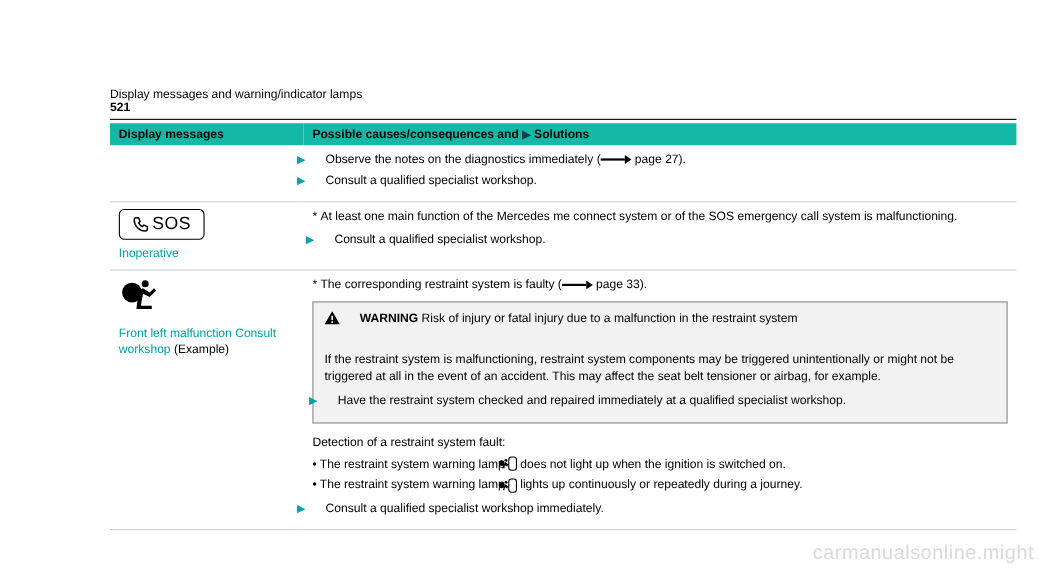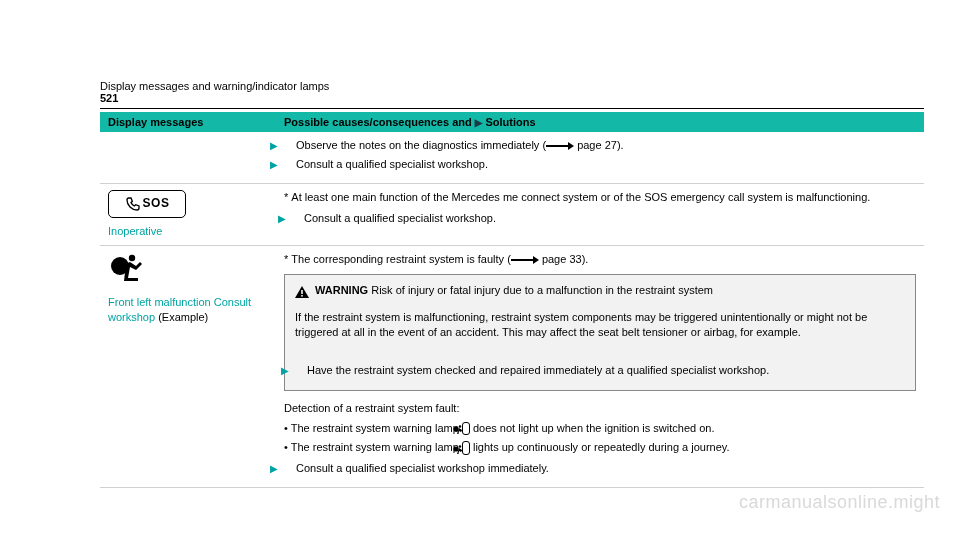--- a/index.html
+++ b/index.html
@@ -12,27 +12,27 @@
   th { background: #14b8a6; text-align: left; font-weight: bold; padding: 4px 8px; font-size: 11px; vertical-align: top; }
   th.col1 { width: 176px; }
   td { padding: 6px 8px; vertical-align: top; border-bottom: 1px solid #d0d0d0; font-size: 11px; line-height: 1.4; }
   td.col1 { width: 176px; }
   .tri { color: #00a3a3; font-size: 10px; display: inline-block; width: 12px; }
   .tri-dark { color: #1a3a4a; font-size: 10px; display: inline-block; }
   .arrow { display: inline-block; position: relative; width: 28px; height: 6px; vertical-align: middle; }
   .arrow::before { content: ""; position: absolute; top: 2px; left: 0; width: 22px; height: 1.5px; background: #000; }
   .arrow::after { content: ""; position: absolute; right: 0; top: -1px; width: 0; height: 0; border-left: 6px solid #000; border-top: 4px solid transparent; border-bottom: 4px solid transparent; }
   .sos-box { border: 1.5px solid #000; border-radius: 5px; width: 78px; height: 28px; display: flex; align-items: center; justify-content: center; gap: 2px; margin-bottom: 6px; }
-  .sos-text { font-weight: bold; font-size: 12px; letter-spacing: 0.5px; }
+  .sos-text { font-weight: normal; font-size: 16px; letter-spacing: 0.5px; }
   .phone-svg { width: 16px; height: 16px; }
   .linklabel { color: #00a3a3; font-size: 11px; }
   .indent { padding-left: 14px; text-indent: -14px; margin-bottom: 4px; }
   .indent-star { padding-left: 10px; text-indent: -10px; margin-bottom: 6px; }
   .warnbox { border: 1px solid #888; background: #f2f2f2; padding: 8px 10px; margin: 6px 0 10px 0; }
-  .warnhead { font-weight: bold; margin-bottom: 12px; display: flex; align-items: flex-end; gap: 6px; }
+  .warnhead { font-weight: bold; margin-bottom: 22px; display: flex; align-items: flex-start; gap: 18px; }
   .warntri { width: 14px; height: 12px; }
   .bullet { padding-left: 14px; text-indent: -14px; margin: 4px 0; }
   .bullet::before { content: "• "; }
   .inline-icon { display: inline-block; border: 1px solid #000; border-radius: 3px; padding: 0 3px; vertical-align: middle; line-height: 1; }
   .inline-icon svg { width: 12px; height: 10px; vertical-align: middle; }
   .airbag-icon { width: 36px; height: 30px; margin-bottom: 8px; }
   .watermark { position: absolute; right: 20px; bottom: 20px; color: #d9d9d9; font-size: 18px; letter-spacing: 0.5px; font-family: Arial, sans-serif; }
 </style>
 </head>
 <body>
@@ -107,21 +107,21 @@
             <div class="warnhead">
               <svg class="warntri" viewBox="0 0 14 12">
                   <path d="M7 0 L14 12 L0 12 Z" fill="#000"></path>
                   <rect x="6.2" y="4" width="1.6" height="4" fill="#f2f2f2"></rect>
                   <rect x="6.2" y="9" width="1.6" height="1.6" fill="#f2f2f2"></rect>
                 </svg>
               <span>
                 <span>WARNING</span><span style="font-weight:normal;"> Risk of injury or fatal injury due to a malfunction in the restraint system</span>
               </span>
             </div>
-            <div style="margin-bottom:22px;">If the restraint system is malfunctioning, restraint system components may be triggered unintentionally or might not be triggered at all in the event of an accident. This may affect the seat belt tensioner or airbag, for example.</div>
+            <div style="margin-bottom:6px;">If the restraint system is malfunctioning, restraint system components may be triggered unintentionally or might not be triggered at all in the event of an accident. This may affect the seat belt tensioner or airbag, for example.</div>
             <div class="indent">
               <span class="tri">▶</span><span>Have the restraint system checked and repaired immediately at a qualified specialist workshop.</span>
             </div>
           </div>
 
           <div style="margin-bottom:4px;">Detection of a restraint system fault:</div>
 
           <div class="bullet">
             <span>The restraint system warning lamp </span><span class="inline-icon"><svg viewBox="0 0 12 10">
                   <circle cx="4" cy="5" r="2.6" fill="#000"></circle>

